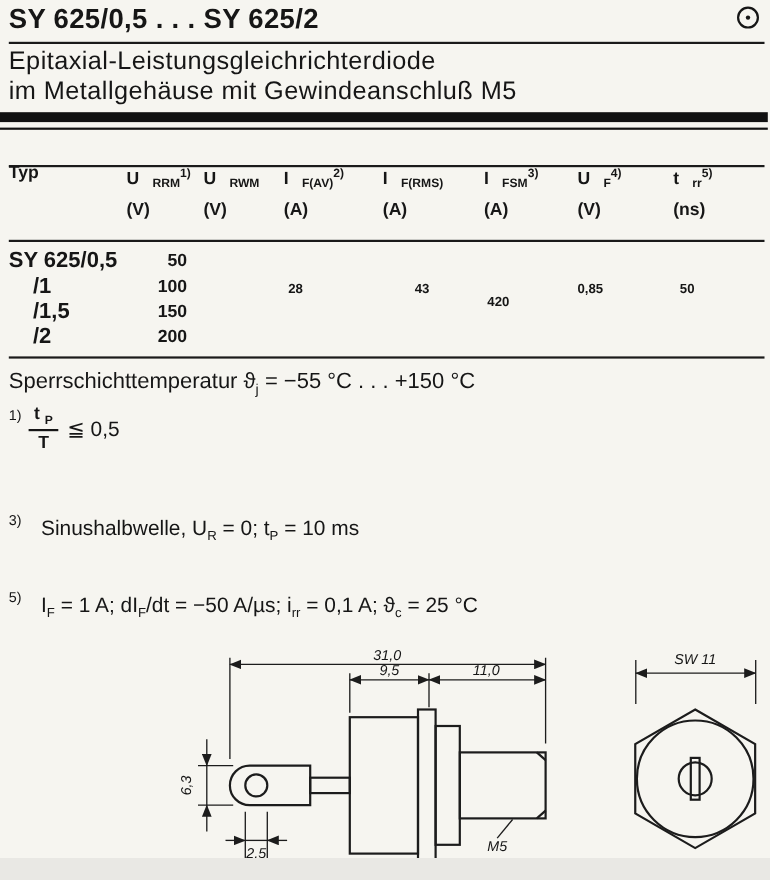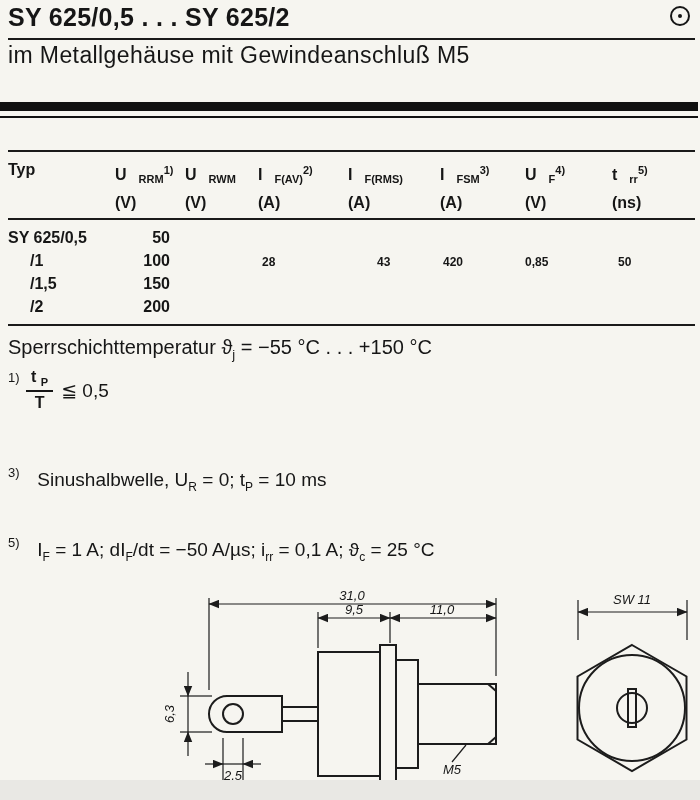--- a/index.html
+++ b/index.html
@@ -28,38 +28,38 @@
   .bar-thick { position:absolute; left:0; right:2px; top:102px; height:9px; background:#111; }
   .bar-thin  { position:absolute; left:0; right:2px; top:116px; height:2px; background:#111; }
   .subtitle {
     position:absolute; left:8px; top:42px;
     font-size:23px; line-height:27px; letter-spacing:.4px; font-weight:400;
   }
   .rule-table-top { top:150px; }
   .rule-header-bottom { top:218px; }
   .rule-table-bottom { top:324px; }
 
-  .th { position:absolute; top:160px; font-size:16px; font-weight:700; line-height:20px; }
+  .th { position:absolute; top:148px; font-size:16px; font-weight:700; line-height:20px; }
   .th .unit { margin-top:4px; }
   .th sub { font-size:11px; vertical-align:-3px;margin-left:12px; }
   .th sup { font-size:11px; vertical-align:6px; }
   .c0{left:8px;} .c1{left:115px;} .c2{left:185px;} .c3{left:258px;}
   .c4{left:348px;} .c5{left:440px;} .c6{left:525px;} .c7{left:612px;}
 
   .typ-col {
     position:absolute; left:8px; top:226px;
-    font-size:16px; font-weight:700; line-height:23px;
+    font-size:20px; font-weight:700; line-height:23px;
   }
   .typ-col .indent { padding-left:22px; }
   .urrm-col {
     position:absolute; left:112px; top:226px; width:58px; text-align:right;
     font-size:16px; font-weight:700; line-height:23px;
   }
   .val { position:absolute; top:255px; font-size:12px; font-weight:700; }
-  .v3{left:262px;} .v4{left:352px;margin-left:25px;} .v5{left:443px;} .v6{left:525px;} .v7{left:618px;}
+  .v3{left:262px;} .v4{left:352px;margin-left:25px;} .v5{left:443px;margin-top:12px;} .v6{left:525px;} .v7{left:618px;}
 
   .junction { position:absolute; left:8px; top:336px; font-size:20px; }
   .junction sub { font-size:13px; }
 
   .fn { position:absolute; left:8px; font-size:19px; }
   .fn sub { font-size:12px; }
   .fn .marker { font-size:13px; vertical-align:9px; display:inline-block; width:24px; }
   .fn1 { position:absolute; left:8px; top:368px; display:flex; align-items:center; font-size:19px; }
   .fn1 .marker { font-size:13px; align-self:flex-start; margin-top:2px; width:18px; }
   .fraction { display:inline-block; text-align:center; margin:0 8px 0 0; }
@@ -81,20 +81,21 @@
 
   <div class="title">SY 625/0,5 . . . SY 625/2</div>
 
   <div class="corner-icon">
     <span class="dot"></span>
   </div>
 
   <div class="rule rule-title"></div>
 
   <div class="subtitle">
+    <div>Epitaxial-Leistungsgleichrichterdiode</div>
     <div>im Metallgehäuse mit Gewindeanschluß M5</div>
   </div>
 
   <div class="bar-thick"></div>
   <div class="bar-thin"></div>
 
   <div class="rule rule-table-top"></div>
 
   <div class="th c0">
     <div class="sym">Typ</div>

